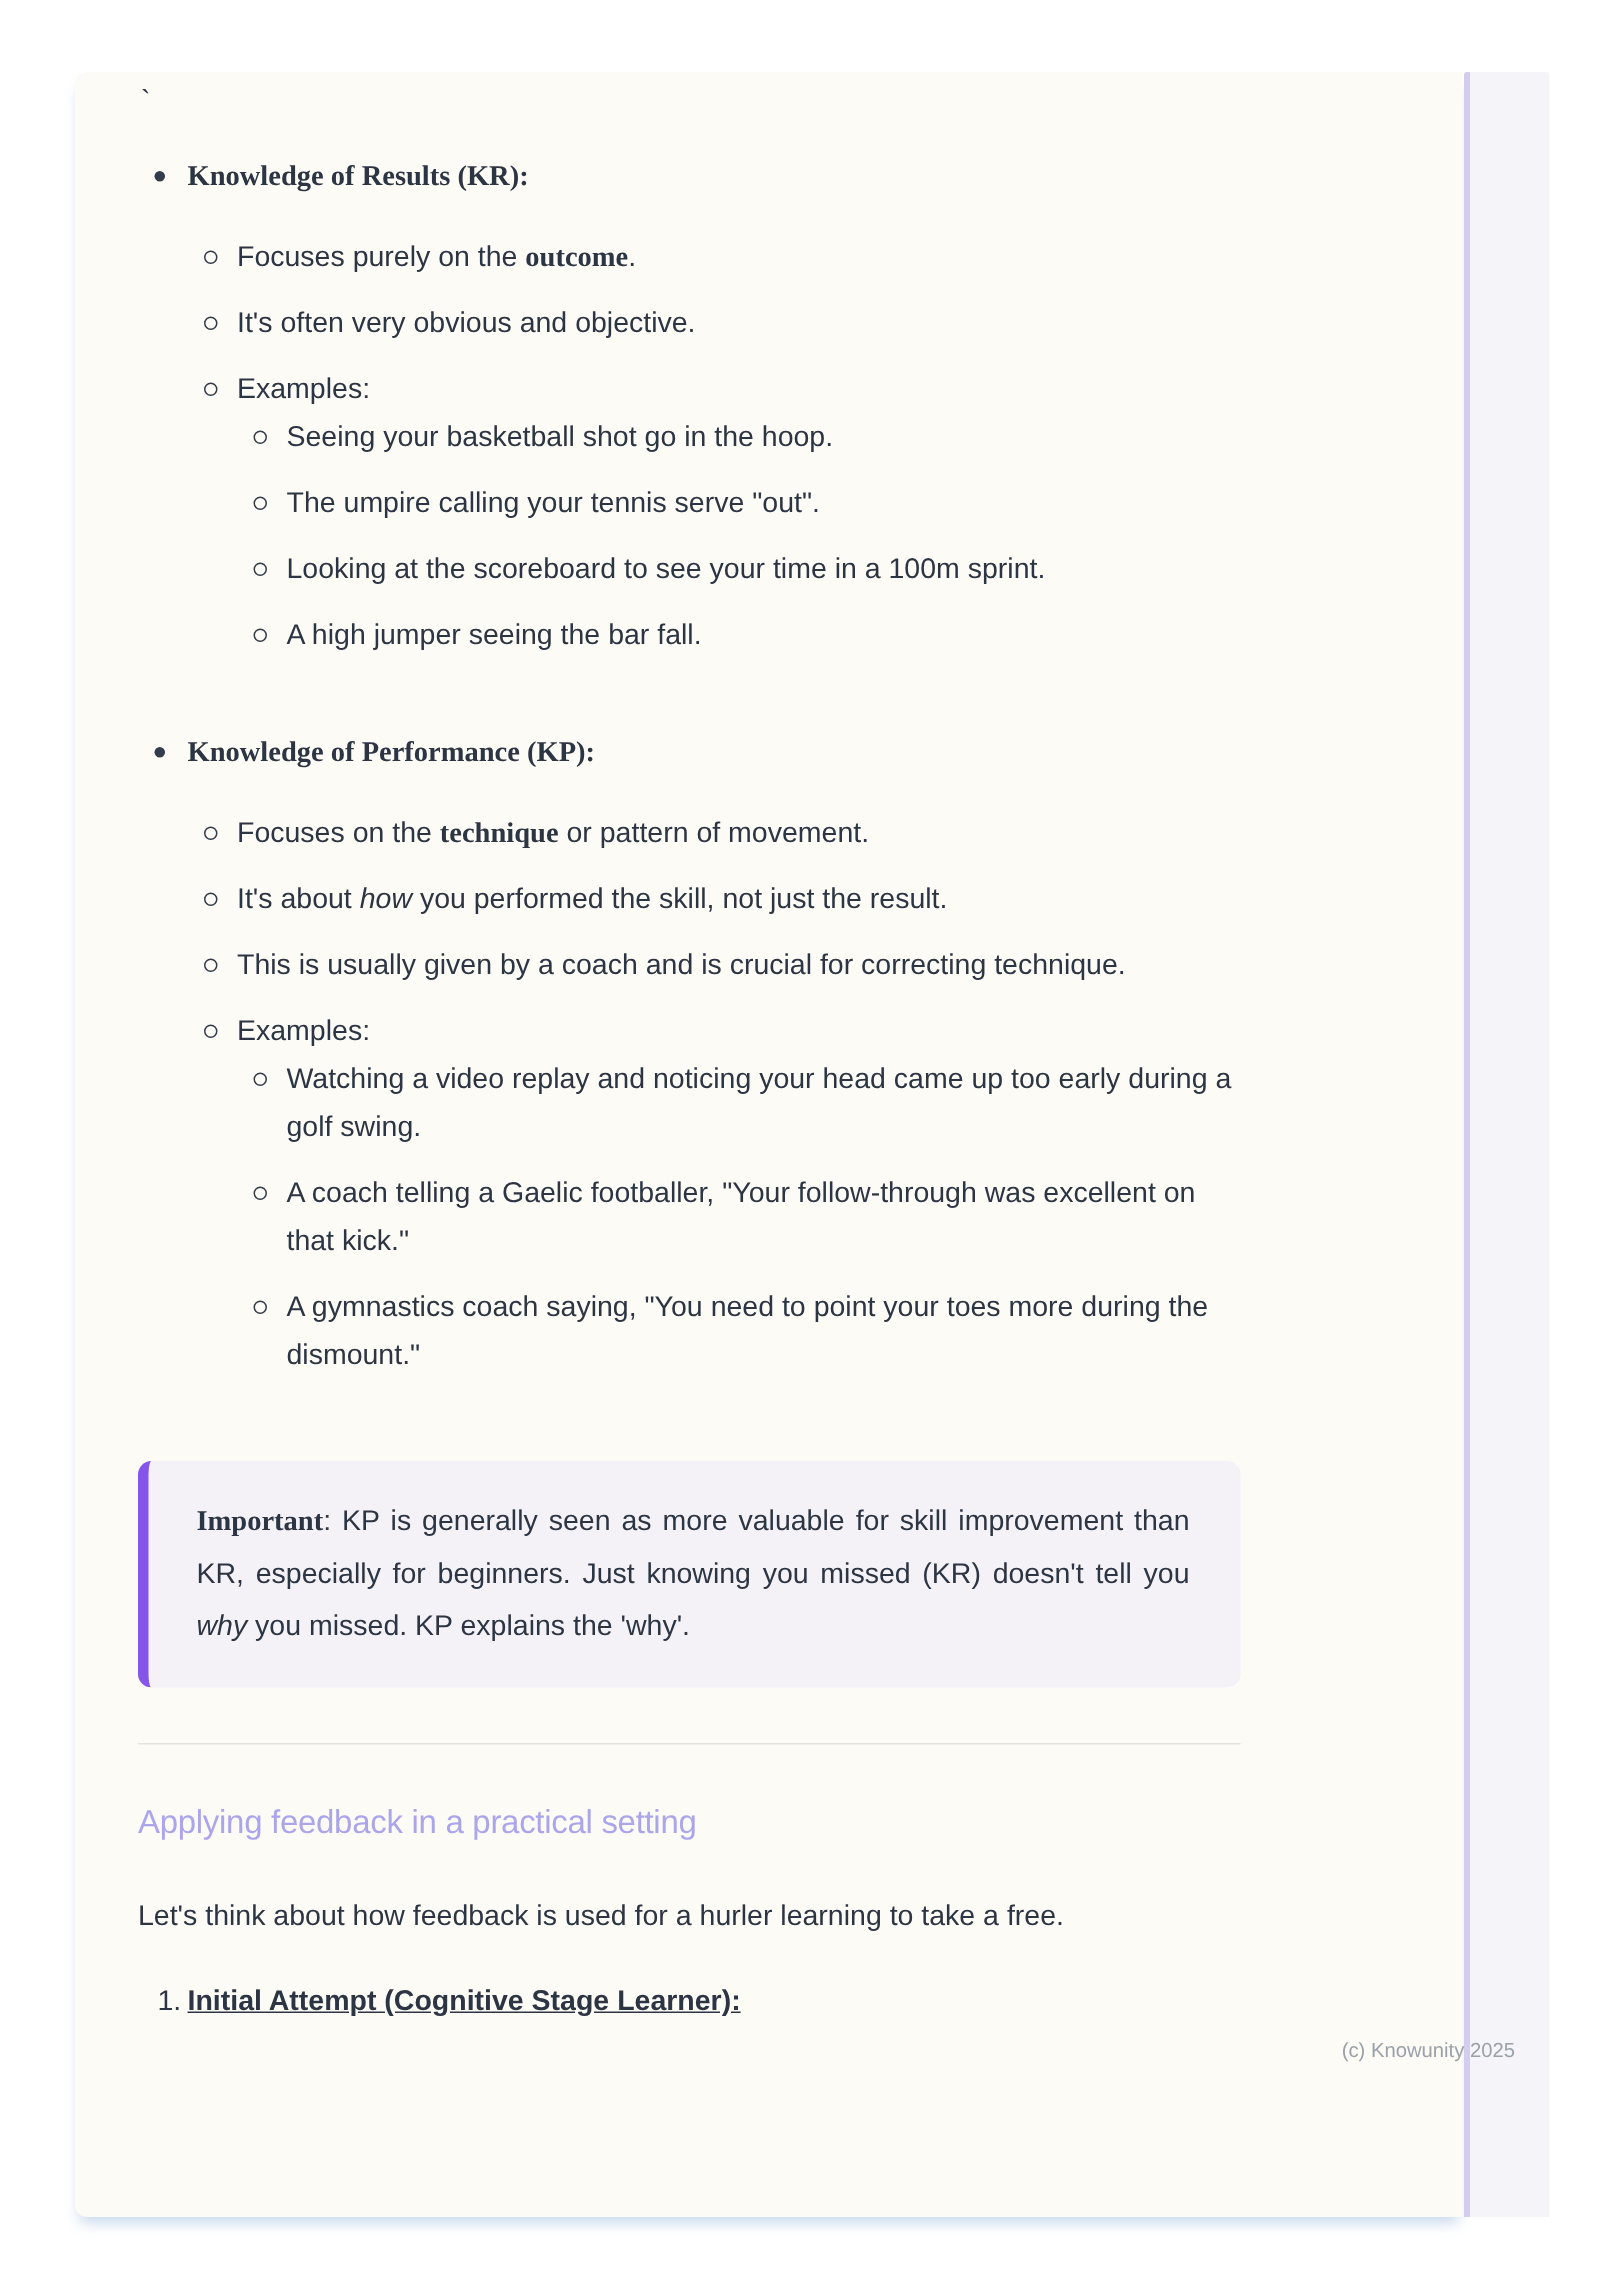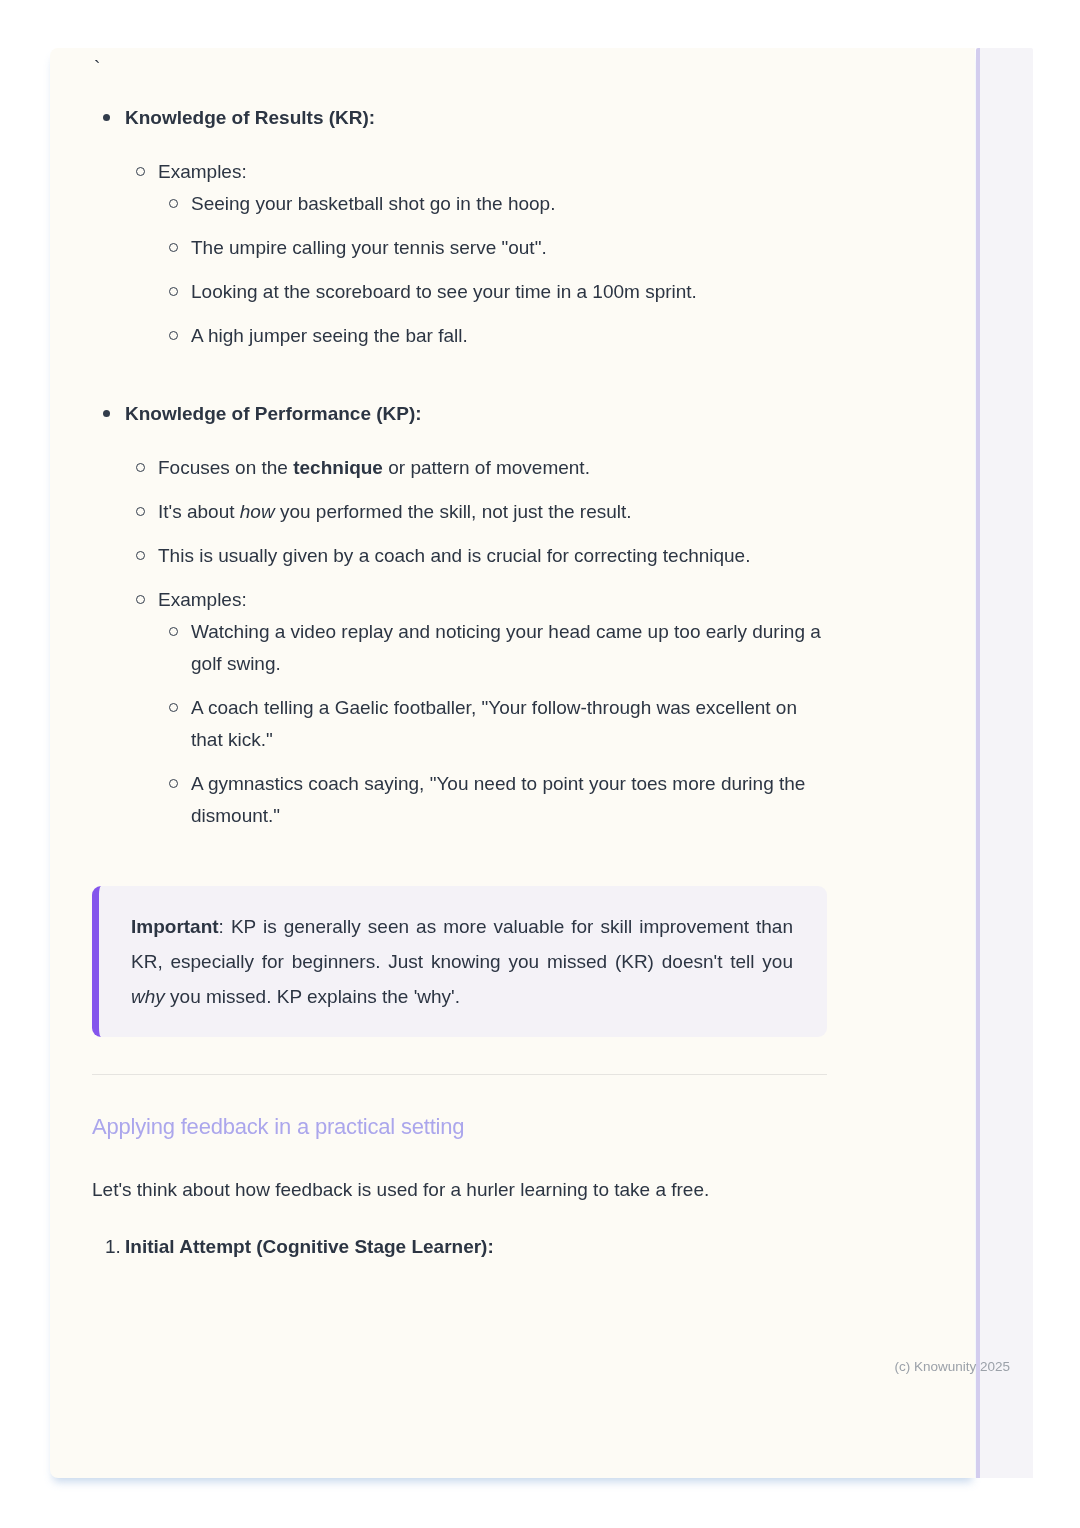--- a/index.html
+++ b/index.html
@@ -41,21 +41,21 @@
   }
   .marker{
     display:inline-block;border-radius:50%;
     margin-top:12px;margin-left:11px;
   }
   .marker.disc{width:7px;height:7px;background:var(--marker-color);}
   .marker.ring{width:9px;height:9px;border:1.6px solid var(--marker-color);background:transparent;margin-top:11px;}
   ul.top > li{margin-bottom:22px;}
   ul.top > li > ul.sub{grid-column:2;margin-top:22px;}
   ul.sub ul.sub{grid-column:2;margin-top:0;}
-  .seg-b{font-weight:700;}
+  .seg-b{font-weight:700;font-family:Liberation Serif, serif;}
   .seg-i{font-style:italic;}
   .callout{
     margin:30px 0 0 0;
     background:var(--callout-background);
     border-left:7px solid var(--callout-border);
     border-radius:9px;
     padding:23px 34px 23px 32px;
     line-height:35px;
     text-align:justify;
   }
@@ -67,21 +67,21 @@
     margin:36px 0 0 0;
     font-size:22px;line-height:32px;font-weight:400;
     color:var(--heading-accent);
     letter-spacing:-0.2px;
   }
   p.intro{margin:31px 0 0 0;line-height:32px;}
   p.scenario{margin:25px 0 0 0;line-height:32px;font-weight:700;}
   .steps{margin:25px 0 0 0;}
   .step{display:grid;grid-template-columns:33px 1fr;line-height:32px;}
   .step-number{padding-left:13px;}
-  .step-title{font-weight:700;}
+  .step-title{font-weight:700;text-decoration:underline;}
   .step ul.sub{grid-column:2;margin-top:22px;}
   .footer-note{
     position:absolute;top:1359px;right:70px;z-index:3;
     font-size:13.5px;color:var(--footer-text);
   }
   .scroll-track{
     position:absolute;left:976px;top:48px;width:57px;height:1430px;z-index:2;
     background:var(--scroll-track);
     border-left:4px solid var(--scroll-track-edge);
     border-radius:2px 2px 0 0;
@@ -91,20 +91,28 @@
 <body>
 
 <div class="card">
   <div class="backtick">`</div>
 
   <ul class="list top">
       <li>
         <span class="marker disc"></span>
         <span class="txt"><span class="seg-b">Knowledge of Results (KR):</span></span>
         <ul class="list sub">
+          <li>
+            <span class="marker ring"></span>
+            <span class="txt"><span>Focuses purely on the </span><span class="seg-b">outcome</span><span>.</span></span>
+          </li>
+          <li>
+            <span class="marker ring"></span>
+            <span class="txt"><span>It's often very obvious and objective.</span></span>
+          </li>
           <li>
             <span class="marker ring"></span>
             <span class="txt"><span>Examples:</span></span>
             <ul class="list sub">
               <li>
                 <span class="marker ring"></span>
                 <span class="txt"><span>Seeing your basketball shot go in the hoop.</span></span>
               </li>
               <li>
                 <span class="marker ring"></span>

